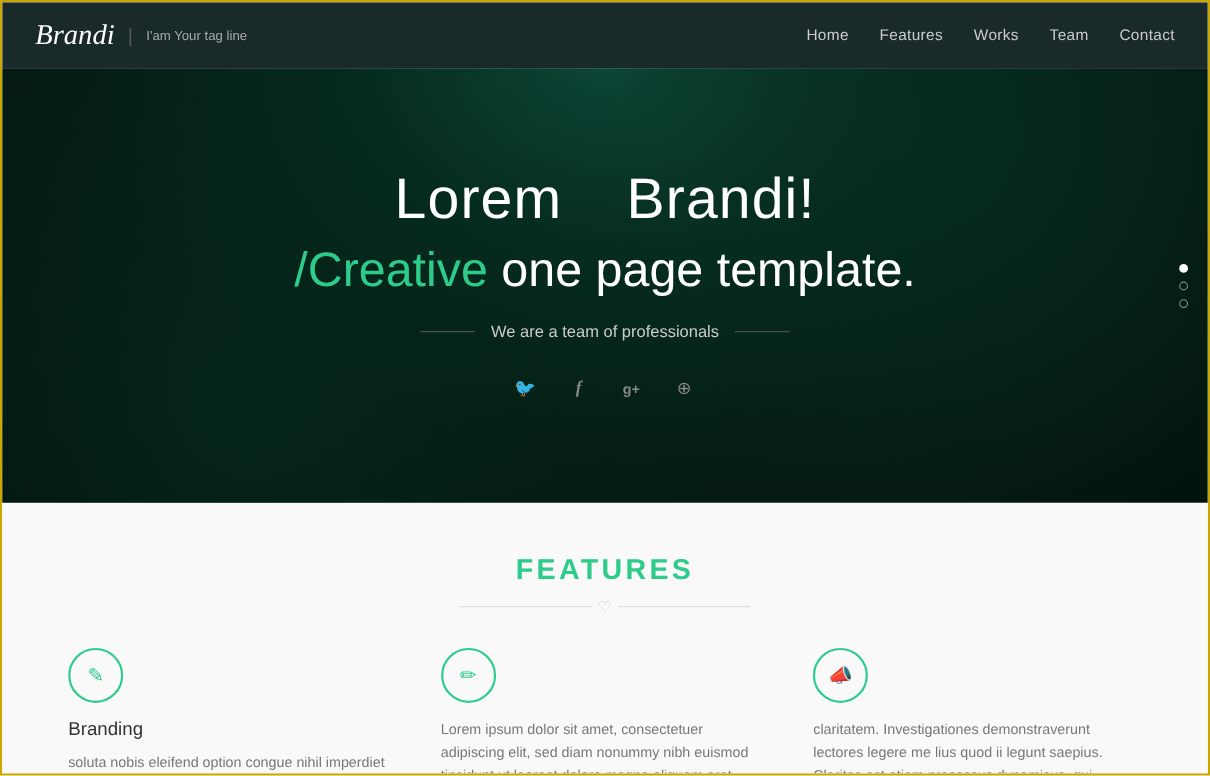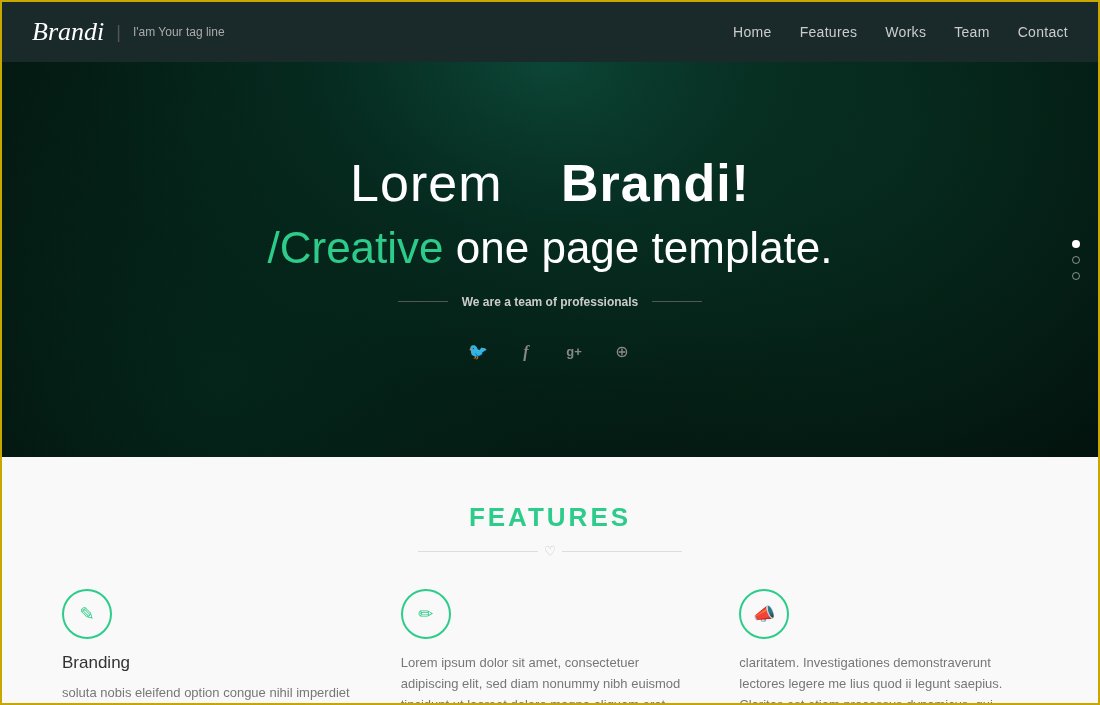--- a/index.html
+++ b/index.html
@@ -75,41 +75,40 @@
       text-align: center;
     }
     .hero-title {
       font-size: 52px;
       color: #fff;
       font-weight: 300;
       margin-bottom: 10px;
       letter-spacing: 1px;
     }
     .hero-title strong {
-      font-weight: 700;
+      font-weight: 400;
       margin-left: 43px;
     }
     .hero-subtitle {
       font-size: 44px;
       color: #fff;
       font-weight: 300;
       margin-bottom: 22px;
     }
     .hero-subtitle .accent {
       color: #2ecc8a;
     }
     .hero-tagline {
       color: #ccc;
-      font-size: 12px;
+      font-size: 15px;
       display: flex;
       align-items: center;
       gap: 14px;
       justify-content: center;
       margin-bottom: 28px;
-      font-weight: bold;
     }
     .hero-tagline::before,
     .hero-tagline::after {
       content: '';
       display: inline-block;
       width: 50px;
       height: 1px;
       background: #555;
     }
     .hero-social {

